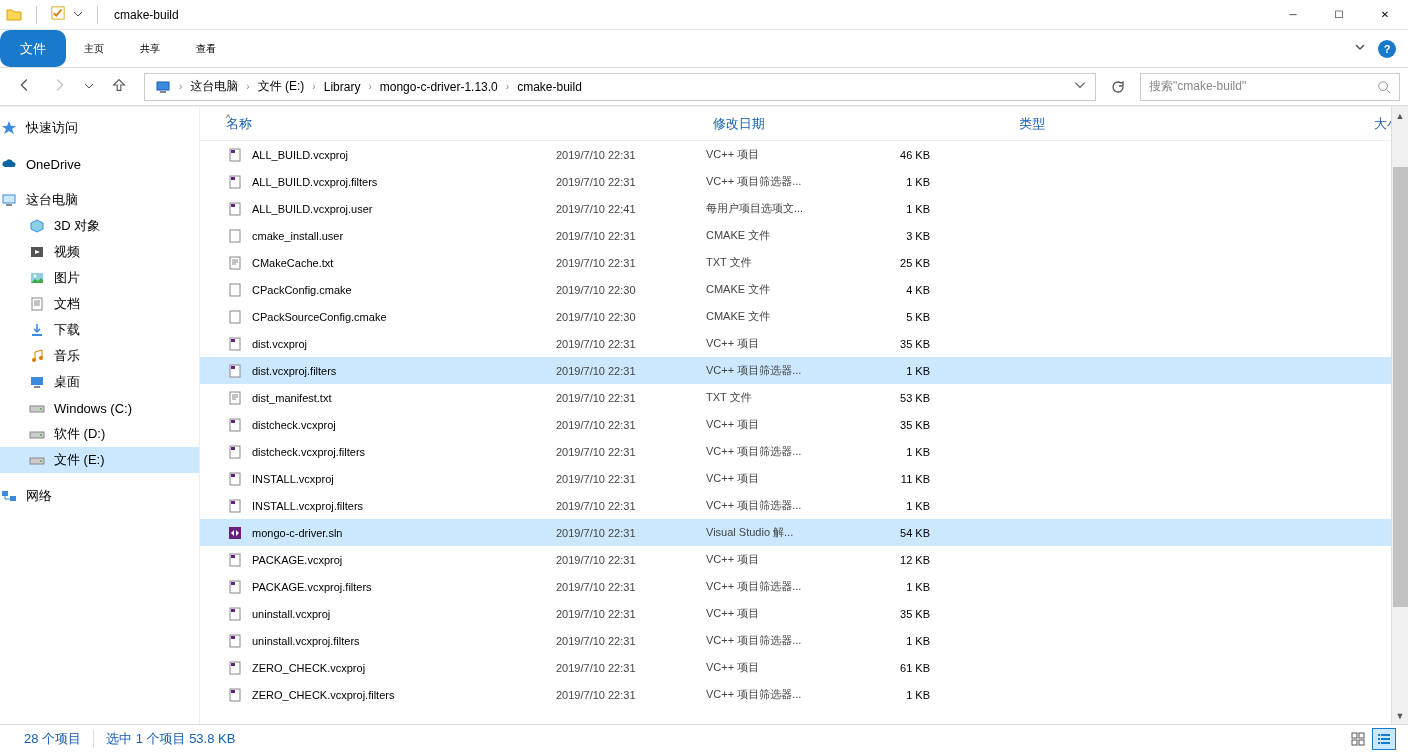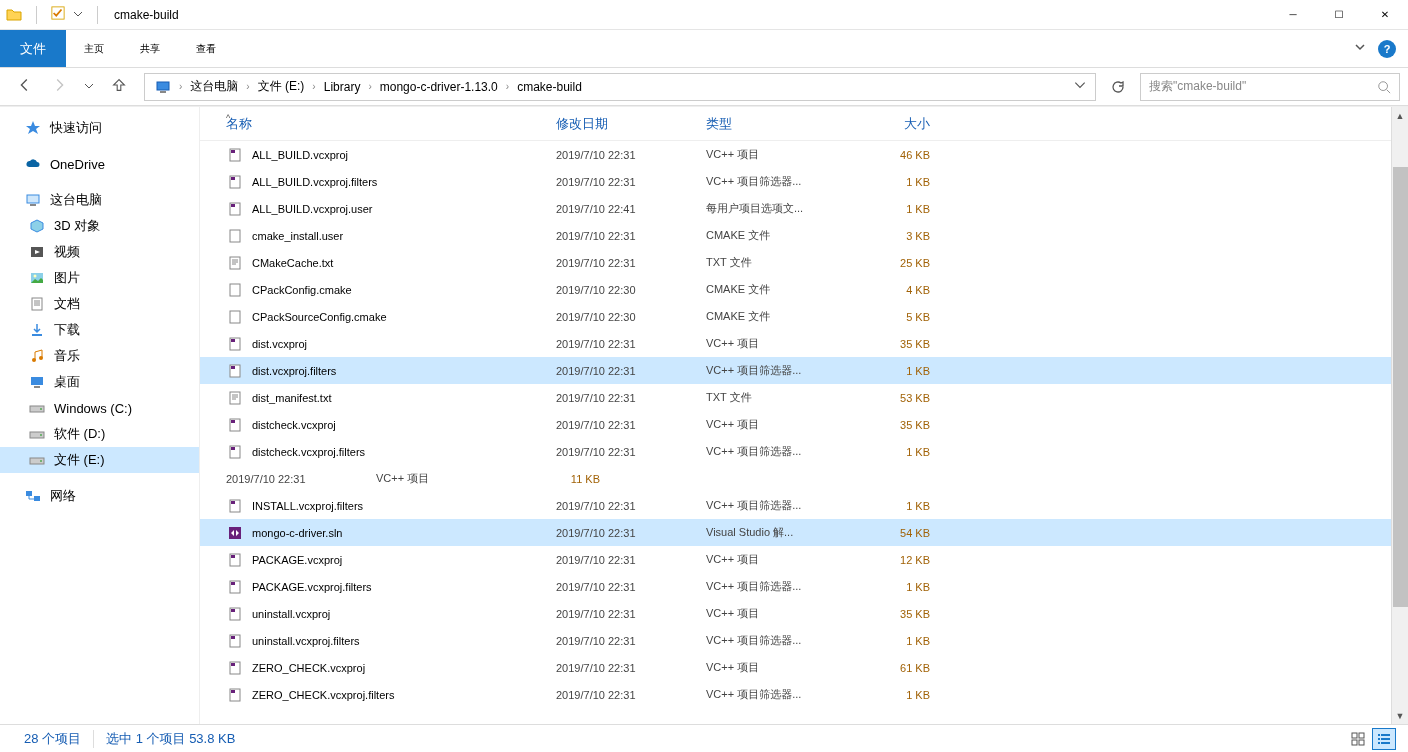--- a/index.html
+++ b/index.html
@@ -9,21 +9,21 @@
 .titlebar { height: 30px; display: flex; align-items: center; background: #fff; border-bottom: 1px solid #e5e5e5; }
 .titlebar .qat { display: flex; align-items: center; padding: 0 6px; gap: 8px; }
 .titlebar .qat .folder-icon { width: 16px; height: 16px; }
 .titlebar .sep { width: 1px; height: 18px; background: #ccc; margin: 0 6px; }
 .titlebar .title { padding-left: 4px; font-size: 12px; }
 .titlebar .win-controls { margin-left: auto; display: flex; }
 .titlebar .win-controls div { width: 46px; height: 30px; display: flex; align-items: center; justify-content: center; font-family: "Segoe MDL2 Assets", sans-serif; font-size: 10px; }
 
 
 .ribbon { height: 38px; display: flex; align-items: stretch; background: #fff; border-bottom: 1px solid #ddd; }
-.ribbon .file-tab { background: #1979ca; color: #fff; padding: 0 20px; display: flex; align-items: center; font-size: 13px; }
+.ribbon .file-tab { background: #1979ca; color: #fff; padding: 0 20px; display: flex; align-items: center; font-size: 13px; border-radius: 10px; }
 .ribbon .tab { padding: 0 18px; display: flex; align-items: center; font-size: 10px; }
 .ribbon .right { margin-left: auto; display: flex; align-items: center; padding: 0 12px; gap: 12px; }
 .ribbon .help-icon { width: 18px; height: 18px; border-radius: 50%; background: #1979ca; color: #fff; display: flex; align-items: center; justify-content: center; font-size: 11px; font-weight: bold; }
 .ribbon .chevron-icon svg { width: 12px; height: 12px; }
 
 
 .navbar { height: 38px; display: flex; align-items: center; padding: 4px 8px; gap: 8px; border-bottom: 1px solid #ddd; }
 .nav-arrows { display: flex; align-items: center; gap: 16px; padding: 0 8px; }
 .nav-arrows svg { width: 18px; height: 18px; }
 .nav-arrows .disabled { opacity: 0.35; }
@@ -34,42 +34,42 @@
 .breadcrumb .bc-actions { margin-left: auto; display: flex; align-items: center; gap: 4px; padding: 0 4px; }
 .breadcrumb .bc-actions svg { width: 14px; height: 14px; }
 .refresh-btn { width: 28px; height: 28px; display: flex; align-items: center; justify-content: center; }
 .refresh-btn svg { width: 16px; height: 16px; }
 .searchbox { width: 260px; height: 28px; border: 1px solid #ccc; display: flex; align-items: center; padding: 0 8px; color: #888; }
 .searchbox svg { width: 14px; height: 14px; margin-left: auto; }
 
 
 .main { display: flex; height: 618px; border-top: 1px solid #eee; position: relative; }
 .sidebar { width: 200px; border-right: 1px solid #eee; padding: 8px 0; overflow: hidden; }
-.sidebar .item { height: 26px; display: flex; align-items: center; padding-left: 24px; gap: 8px; font-size: 13px; }
+.sidebar .item { height: 26px; display: flex; align-items: center; gap: 8px; font-size: 13px; }
 .sidebar .item.indent { padding-left: 28px; }
 .sidebar .item .item-icon { width: 18px; height: 18px; display: flex; align-items: center; justify-content: center; }
 .sidebar .item.selected { background: #cce8ff; }
 .sidebar .spacer { height: 10px; }
 
 .filelist { flex: 1; position: relative; overflow: hidden; }
-.file-headers { display: flex; height: 34px; align-items: center; padding-left: 18px; font-size: 13px; color: #165db3; border-bottom: 1px solid #eee; }
+.file-headers { display: flex; height: 34px; align-items: center; padding-left: 18px; font-size: 13px; color: #165db3; border-bottom: 1px solid #eee; justify-content: space-between; }
 .file-headers .col { padding: 0 8px; }
 .file-headers .col.sorted::before { content: "^"; position: absolute; top: -2px; font-size: 9px; color: #555; }
 .col-name { width: 330px; position: relative; }
 .col-date { width: 150px; }
 .col-type { width: 150px; }
 .col-size { width: 90px; text-align: right; }
 
 .file-rows { }
 .file-row { display: flex; height: 27px; align-items: center; padding-left: 18px; font-size: 11px; }
 .file-row .cell { padding: 0 8px; white-space: nowrap; overflow: hidden; text-overflow: ellipsis; }
 .file-row .cell-name { width: 330px; display: flex; align-items: center; gap: 8px; }
 .file-row .cell-date { width: 150px; color: #444; }
 .file-row .cell-type { width: 150px; color: #444; }
-.file-row .cell-size { width: 90px; text-align: right; color: #a16207; }
+.file-row .cell-size { width: 90px; text-align: right; color: #000000; }
 .file-row .file-icon { width: 18px; height: 18px; display: flex; align-items: center; justify-content: center; }
 .file-row.highlighted { background: #cce8ff; }
 .file-row.selected { background: #cce8ff; }
 
 
 .scrollbar-v { position: absolute; right: 0; top: 0; width: 17px; height: 100%; background: #f0f0f0; border-left: 1px solid #ddd; }
 .scrollbar-v .arrow { height: 17px; display: flex; align-items: center; justify-content: center; font-size: 9px; color: #555; }
 .scrollbar-v .thumb { position: absolute; top: 60px; width: 15px; left: 1px; height: 440px; background: #c2c2c2; }
 
 
@@ -494,20 +494,29 @@
                 <rect x="4" y="3" width="4" height="3" fill="#68217a"></rect>
               </svg>
             </span>
             <span>distcheck.vcxproj.filters</span>
           </div>
           <div class="cell cell-date">2019/7/10 22:31</div>
           <div class="cell cell-type">VC++ 项目筛选器...</div>
           <div class="cell cell-size">1 KB</div>
         </div>
         <div class="file-row">
+          <div class="cell cell-name">
+            <span class="file-icon">
+              <svg width="16" height="16" viewBox="0 0 16 16">
+                <rect x="3" y="2" width="10" height="12" fill="#fff" stroke="#888"></rect>
+                <rect x="4" y="3" width="4" height="3" fill="#68217a"></rect>
+              </svg>
+            </span>
+            <span>INSTALL.vcxproj</span>
+          </div>
           <div class="cell cell-date">2019/7/10 22:31</div>
           <div class="cell cell-type">VC++ 项目</div>
           <div class="cell cell-size">11 KB</div>
         </div>
         <div class="file-row">
           <div class="cell cell-name">
             <span class="file-icon">
               <svg width="16" height="16" viewBox="0 0 16 16">
                 <rect x="3" y="2" width="10" height="12" fill="#fff" stroke="#888"></rect>
                 <rect x="4" y="3" width="4" height="3" fill="#68217a"></rect>

